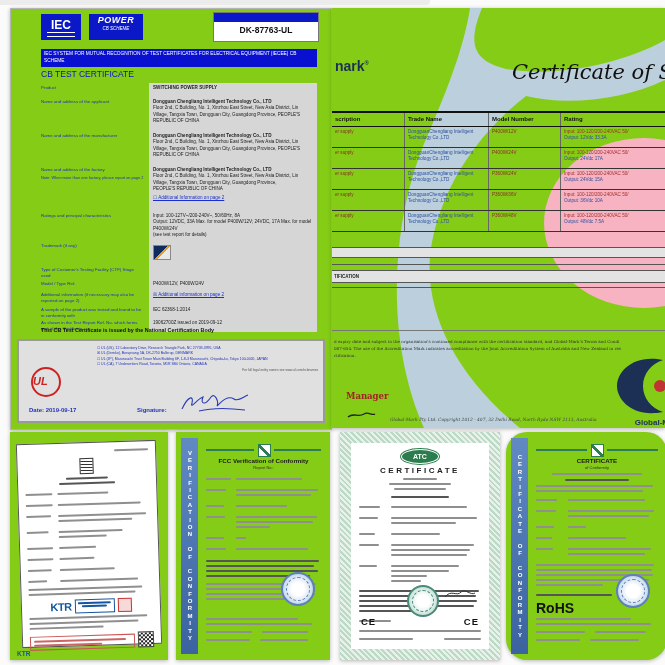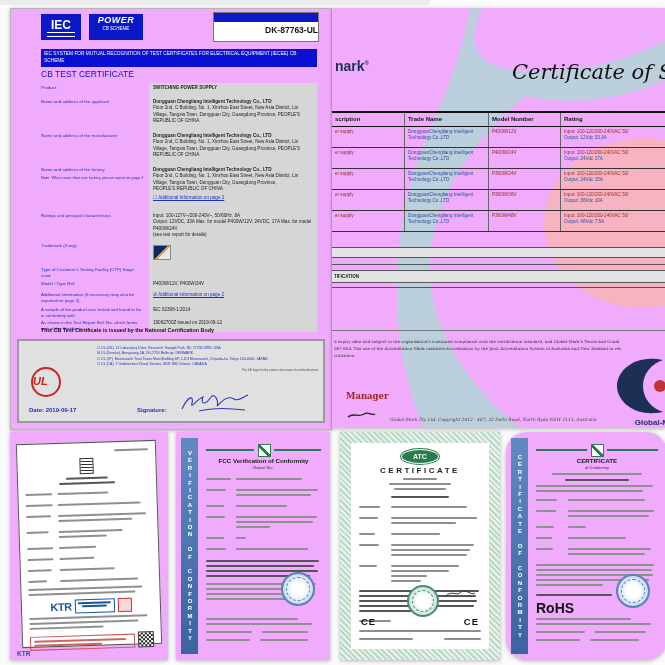--- a/index.html
+++ b/index.html
@@ -1,33 +1,33 @@
 <!DOCTYPE html>
 <html><head>
 <meta charset="utf-8">
 <style>
   html,body{margin:0;padding:0;background:#fff;}
   .canvas{position:relative;width:665px;height:665px;background:#fbfbfb;overflow:hidden;
           font-family:"Liberation Sans",sans-serif;color:#222;}
   .topstrip{position:absolute;left:0;top:0;width:430px;height:5px;background:#ececec;border-radius:0 0 4px 0;}
-  .card{position:absolute;background:#f0abfc;box-shadow:0 1px 4px rgba(0,0,0,.28);}
+  .card{position:absolute;background:#84cc16;box-shadow:0 1px 4px rgba(0,0,0,.28);}
 
   
   .cb{left:10px;top:8px;width:320px;height:420px;border:1px solid #b5b5b5;}
   .cb-logos{position:absolute;left:30px;top:3px;right:12px;height:30px;}
   .iec-logo{position:absolute;left:0;top:2px;width:40px;height:26px;background:#0a18c8;color:#fff;
             font-weight:bold;font-size:12px;text-align:center;line-height:22px;}
   .iec-logo i{display:block;height:3px;margin:-4px 6px 0;border-top:1px solid #fff;border-bottom:1px solid #fff;}
   .iecee-logo{position:absolute;left:48px;top:2px;width:54px;height:26px;background:#0a18c8;color:#fff;
               font-style:italic;text-align:center;}
   .iecee-logo b{display:block;font-size:9px;line-height:12px;letter-spacing:.5px;}
   .iecee-logo span{display:block;font-size:4.5px;line-height:5px;}
   .dk-box{position:absolute;right:0;top:0;width:104px;height:28px;border:1px solid #777;background:#fff;}
   .dk-bar{height:9px;background:#0a18c8;}
-  .dk-no{text-align:right;font-weight:bold;font-size:8.5px;line-height:17px;color:#111;}
+  .dk-no{text-align:center;font-weight:bold;font-size:8.5px;line-height:17px;color:#111;}
   .cb-banner{position:absolute;left:30px;top:40px;right:14px;background:#0a10d0;color:#fff;
              font-size:4.8px;line-height:1.45;padding:2px 3px;}
   .cb-title{position:absolute;left:30px;top:60px;color:#0a10d0;font-weight:normal;font-size:8.5px;}
   .cb-fields{position:absolute;left:30px;top:74px;right:14px;}
   .cb-row{display:flex;}
   .cb-label{width:108px;color:#2233bb;font-size:4.4px;line-height:1.35;padding:2px 5px 0 0;box-sizing:border-box;}
   .cb-note{display:block;font-size:3.9px;margin-top:2px;color:#2233bb;}
   .cb-value{flex:1;background:#d6d6d6;font-size:4.6px;line-height:1.4;color:#222;
             padding:2px 4px;box-sizing:border-box;white-space:pre-line;}
   .vh{display:block;font-weight:bold;}

